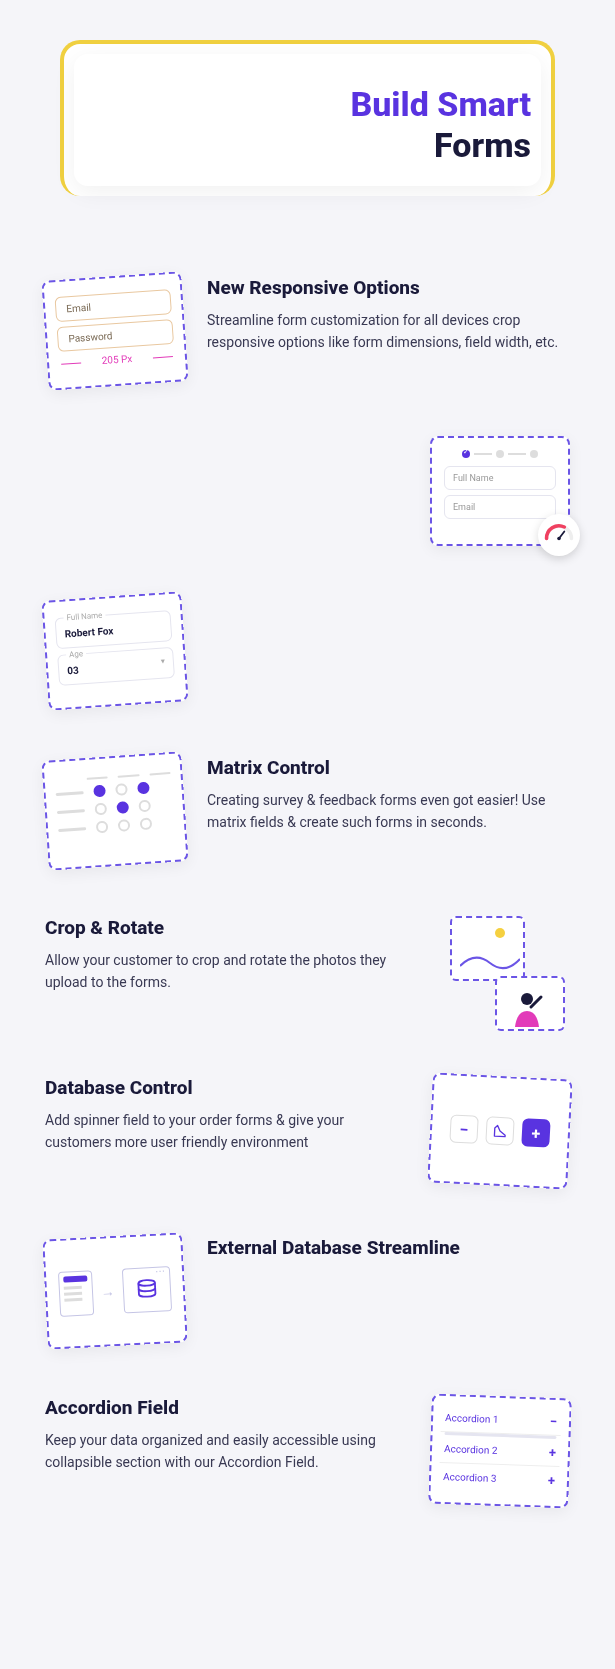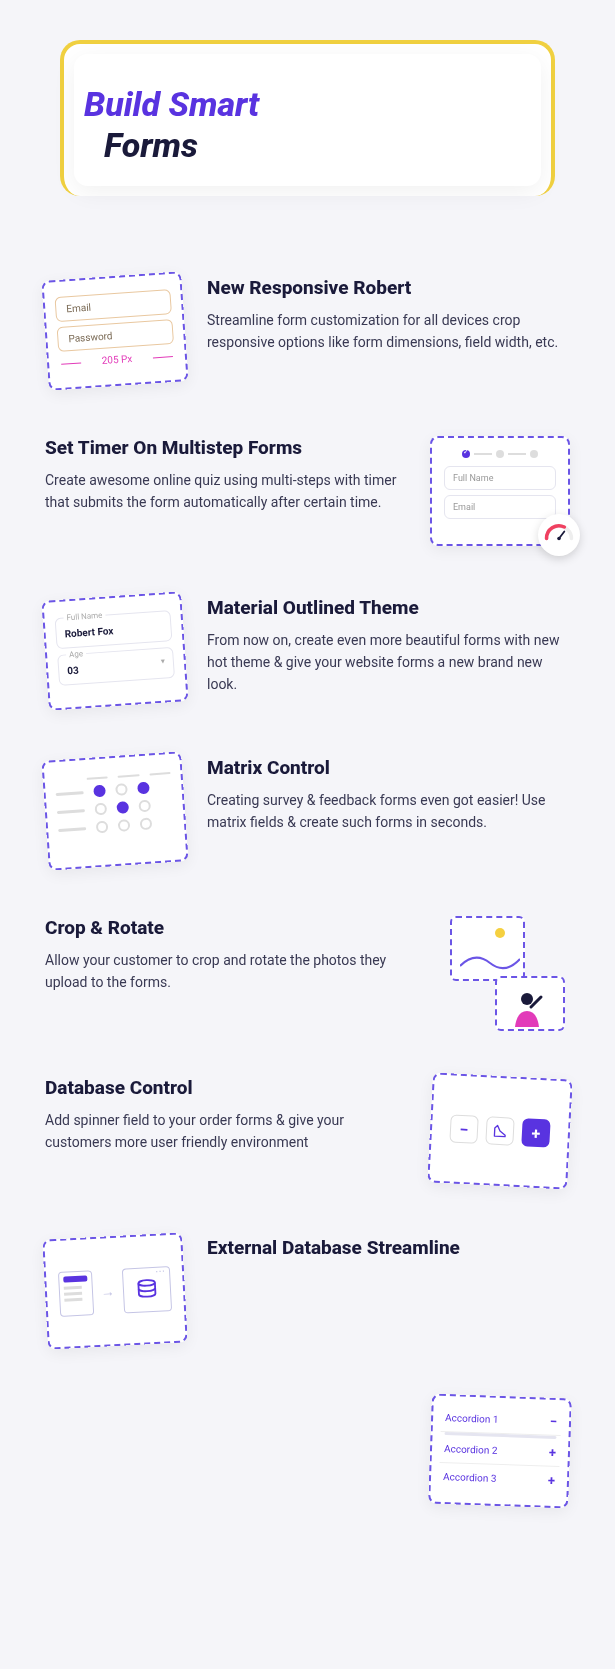--- a/index.html
+++ b/index.html
@@ -8,26 +8,25 @@
     background: #f5f5f9;
     width: 615px;
     margin: 0 auto;
     color: #1a1a3a;
   }
   .header-card {
     background: #fff;
     border-radius: 20px;
     margin: 40px 60px 0;
     padding: 40px 20px 30px;
-    text-align: left;
+    text-align: right;
     border-top: 4px solid #f0d040;
     border-left: 4px solid #f0d040;
     border-right: 4px solid #f0d040;
     position: relative;
-    font-style: italic;
   }
   .header-card::before {
     content:"";
     position:absolute;
     inset:10px;
     border-radius:14px;
     box-shadow: 0 6px 25px rgba(0,0,0,0.06);
     pointer-events:none;
   }
   .header-card h1 {
@@ -173,21 +172,21 @@
 
 <div class="features">
 
   <div class="feature">
     <div class="illus dashed-box il1">
       <div class="field">Email</div>
       <div class="field">Password</div>
       <div class="dim">205 Px</div>
     </div>
     <div class="text">
-      <h3>New Responsive Robert</h3>
+      <h3>New Responsive Options</h3>
       <p>Streamline form customization for all devices crop responsive options like form dimensions, field width, etc.</p>
     </div>
   </div>
 
   <div class="feature rev">
     <div class="illus dashed-box il2">
       <div class="steps">
         <span class="dot check"></span>
         <span class="line"></span>
         <span class="dot"></span>
@@ -198,41 +197,33 @@
       <div class="ifield">Email</div>
       <div class="gauge">
         <svg viewBox="0 0 36 36">
             <path d="M4 22 A14 14 0 0 1 32 22" fill="none" stroke="#eee" stroke-width="4" stroke-linecap="round"></path>
             <path d="M4 22 A14 14 0 0 1 24 9" fill="none" stroke="#f04060" stroke-width="4" stroke-linecap="round"></path>
             <circle cx="18" cy="22" r="2" fill="#1a1a3a"></circle>
             <line x1="18" y1="22" x2="24" y2="14" stroke="#1a1a3a" stroke-width="2" stroke-linecap="round"></line>
           </svg>
       </div>
     </div>
-    <div class="text">
-      <h3>Set Timer On Multistep Forms</h3>
-      <p>Create awesome online quiz using multi-steps with timer that submits the form automatically after certain time.</p>
-    </div>
   </div>
 
   <div class="feature">
     <div class="illus dashed-box il3">
       <div class="mfield">
         <span class="lbl">Full Name</span>
         <span class="val">Robert Fox</span>
       </div>
       <div class="mfield">
         <span class="lbl">Age</span>
         <span class="val">03</span>
         <span class="chev">▾</span>
       </div>
-    </div>
-    <div class="text">
-      <h3>Material Outlined Theme</h3>
-      <p>From now on, create even more beautiful forms with new hot theme &amp; give your website forms a new brand new look.</p>
     </div>
   </div>
 
   <div class="feature">
     <div class="illus dashed-box il5">
       <div class="mrow">
           <span class="mlbl thin" style="visibility:hidden"></span>
           <span class="mlbl thin"></span>
           <span class="mlbl thin"></span>
           <span class="mlbl thin"></span>
@@ -326,15 +317,19 @@
       <div class="aline"></div>
       <div class="arow">
           <span>Accordion 2</span>
           <span class="asign">+</span>
         </div>
       <div class="arow">
           <span>Accordion 3</span>
           <span class="asign">+</span>
         </div>
     </div>
+    <div class="text">
+      <h3>Accordion Field</h3>
+      <p>Keep your data organized and easily accessible using collapsible section with our Accordion Field.</p>
+    </div>
   </div>
 
 </div>
 
 </body></html>

